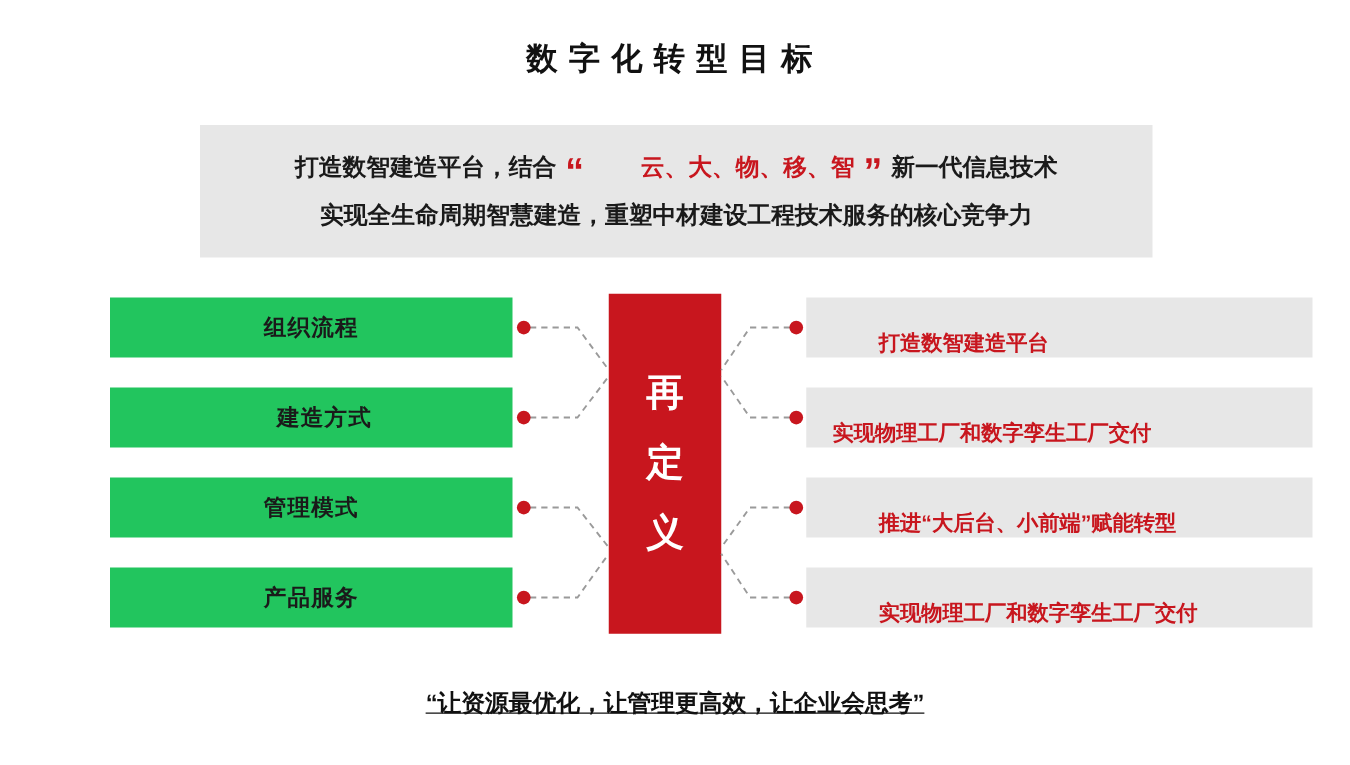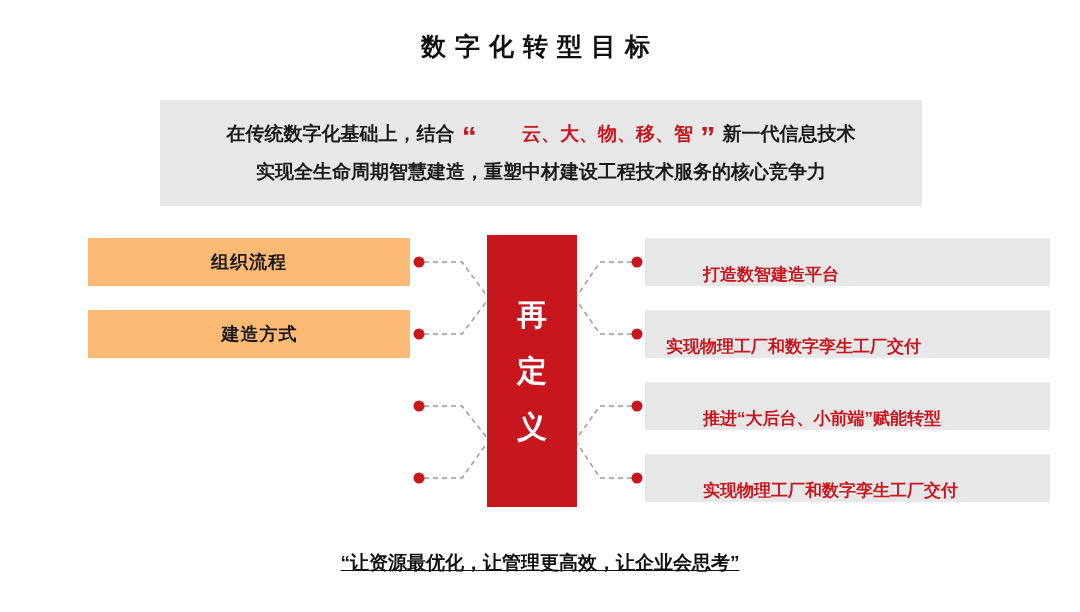--- a/index.html
+++ b/index.html
@@ -53,21 +53,21 @@
     line-height: 0;
     vertical-align: -7px;
     padding: 0 2px;
   }
 
   .lbox {
     position: absolute;
     left: 88px;
     width: 322px;
     height: 48px;
-    background: #fdba74;
+    background: #22c55e;
     display: flex;
     align-items: center;
     justify-content: center;
     font-size: 18px;
     font-weight: bold;
     color: #1a1a1a;
     letter-spacing: 1px;
   }
   .rbox {
     position: absolute;
@@ -131,34 +131,40 @@
 </style>
 </head>
 <body>
 
 <div class="canvas">
 
   <div class="page-title">数字化转型目标</div>
 
   <div class="banner">
     <div class="banner-line">
-      <span>在传统数字化基础上，结合</span>
+      <span>打造数智建造平台，结合</span>
       <span class="bigquote">“</span>
       <span class="hl">云、大、物、移、智</span>
       <span class="bigquote">”</span>
       <span>新一代信息技术</span>
     </div>
     <div class="banner-line">实现全生命周期智慧建造，重塑中材建设工程技术服务的核心竞争力</div>
   </div>
 
   <div class="lbox row0">
     <span>组织流程</span>
   </div>
   <div class="lbox row1">
     <span>建造方式</span>
+  </div>
+  <div class="lbox row2">
+    <span>管理模式</span>
+  </div>
+  <div class="lbox row3">
+    <span>产品服务</span>
   </div>
 
   <div class="center-box">
     <span>再</span>
     <span>定</span>
     <span>义</span>
   </div>
 
   <div class="rbox row0">
     <span>打造数智建造平台</span>

